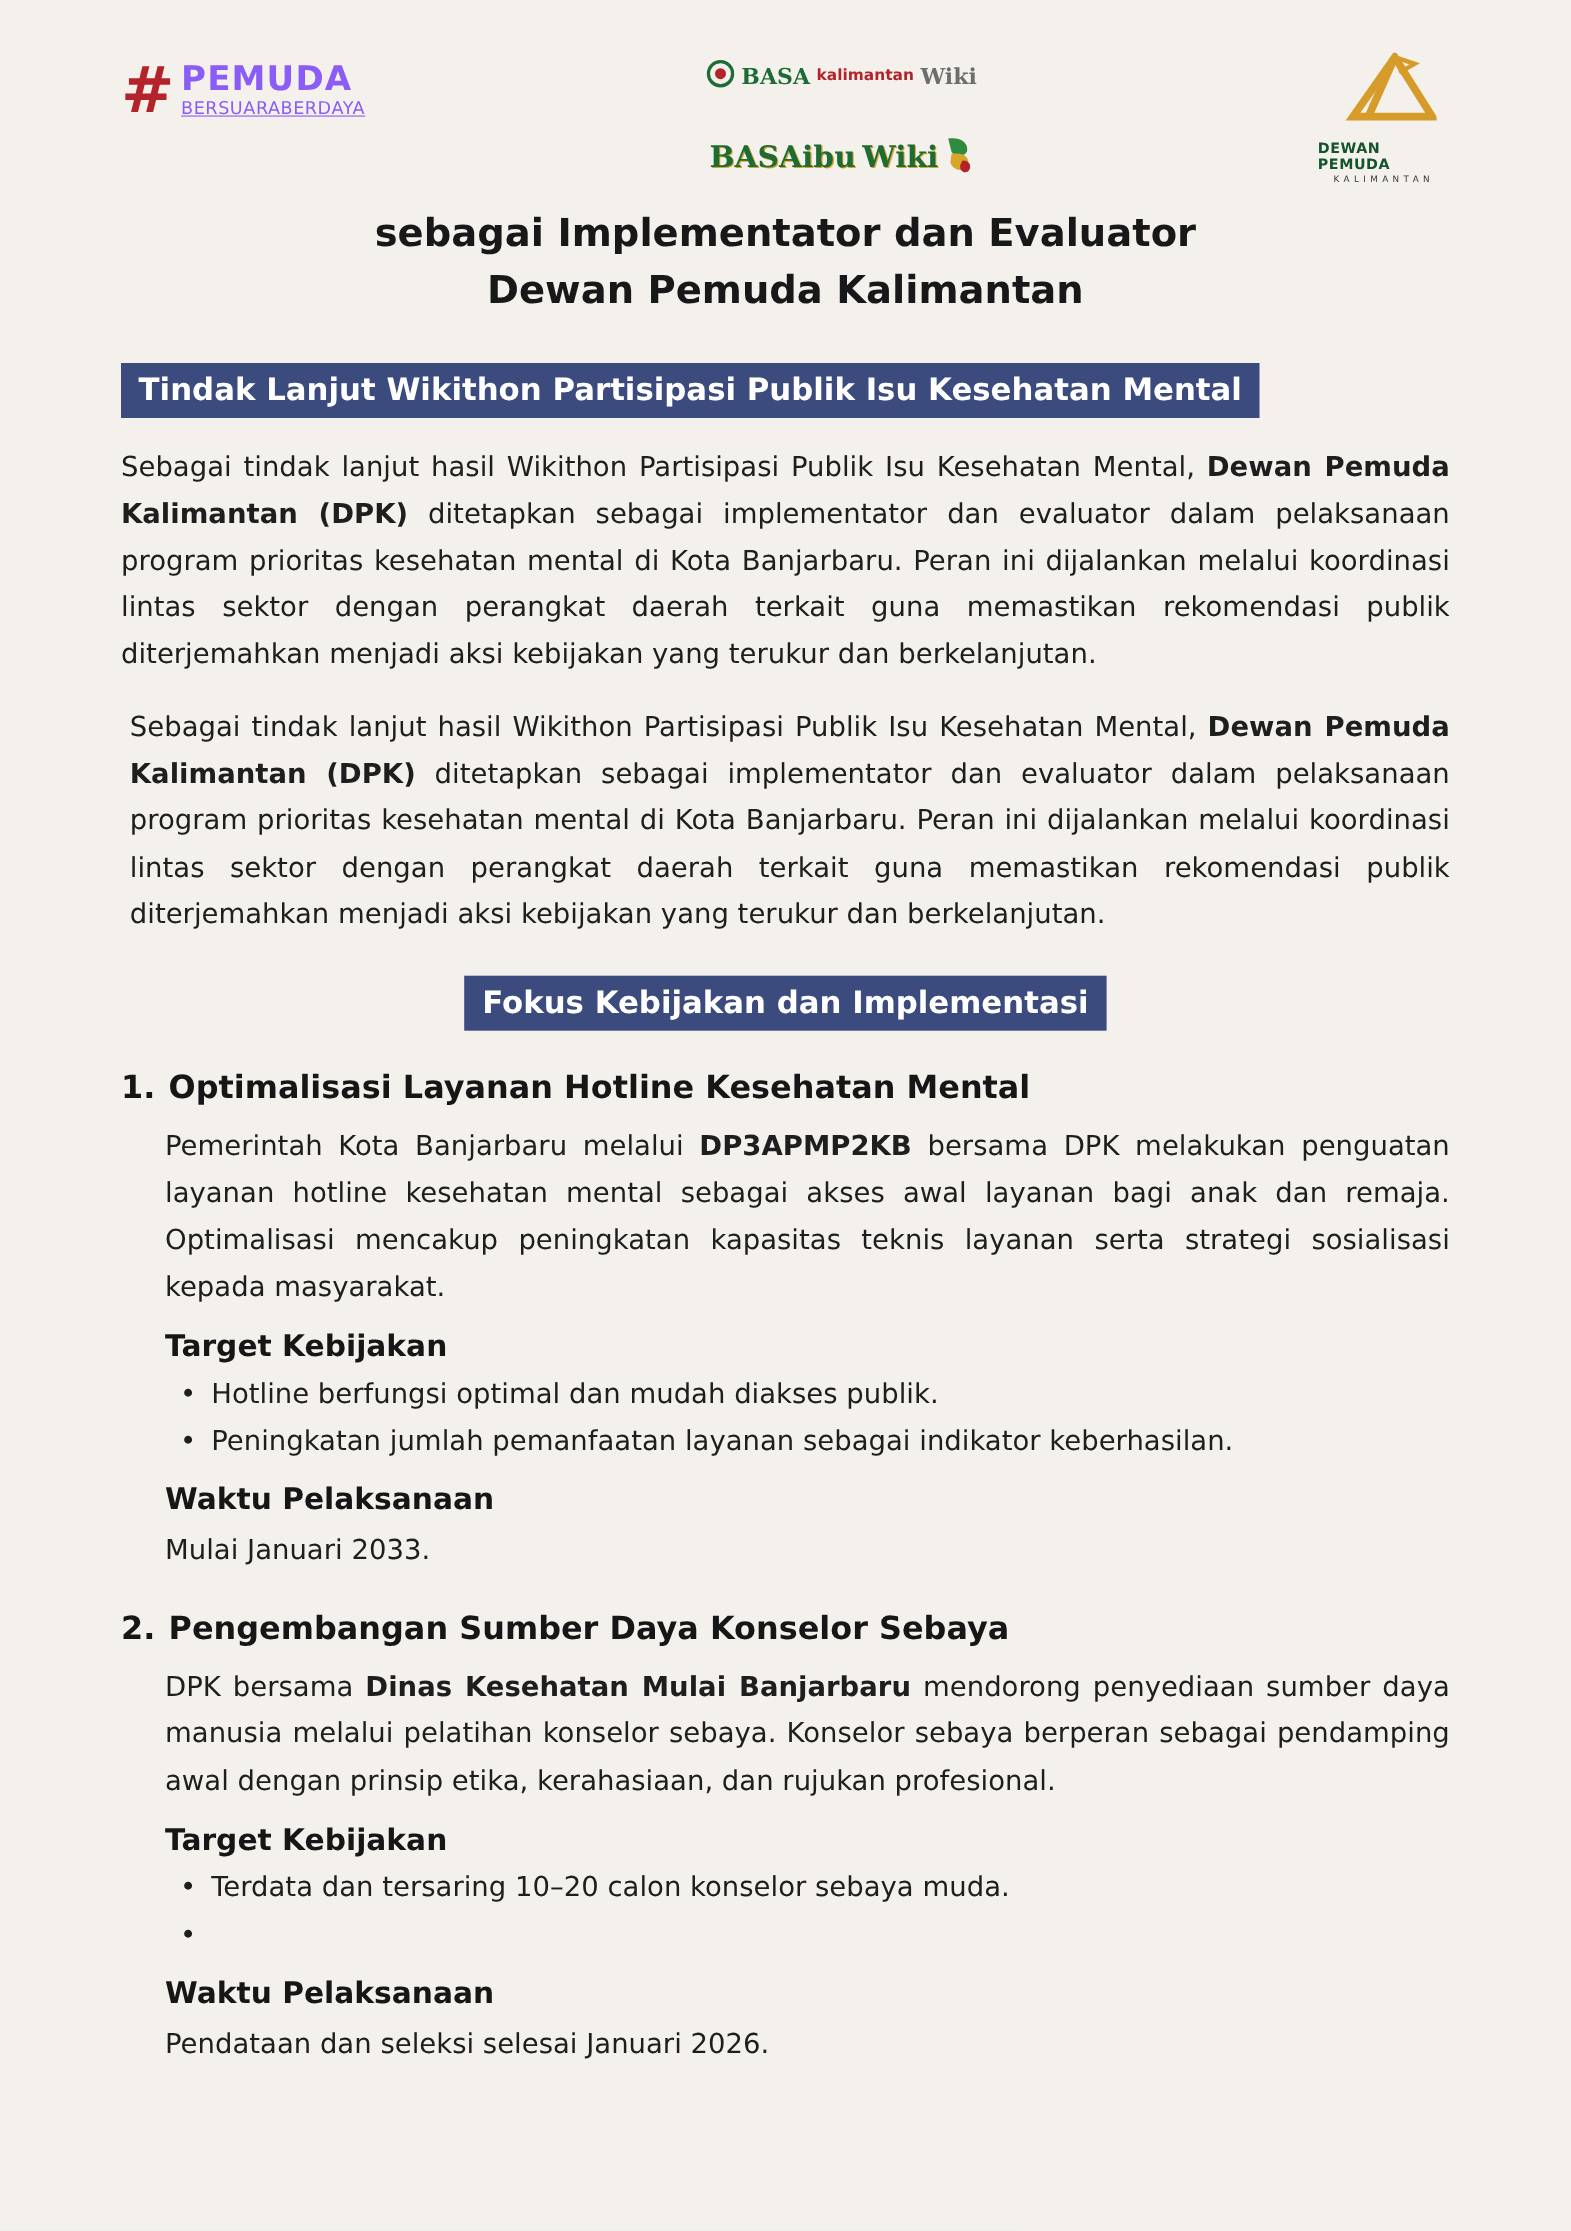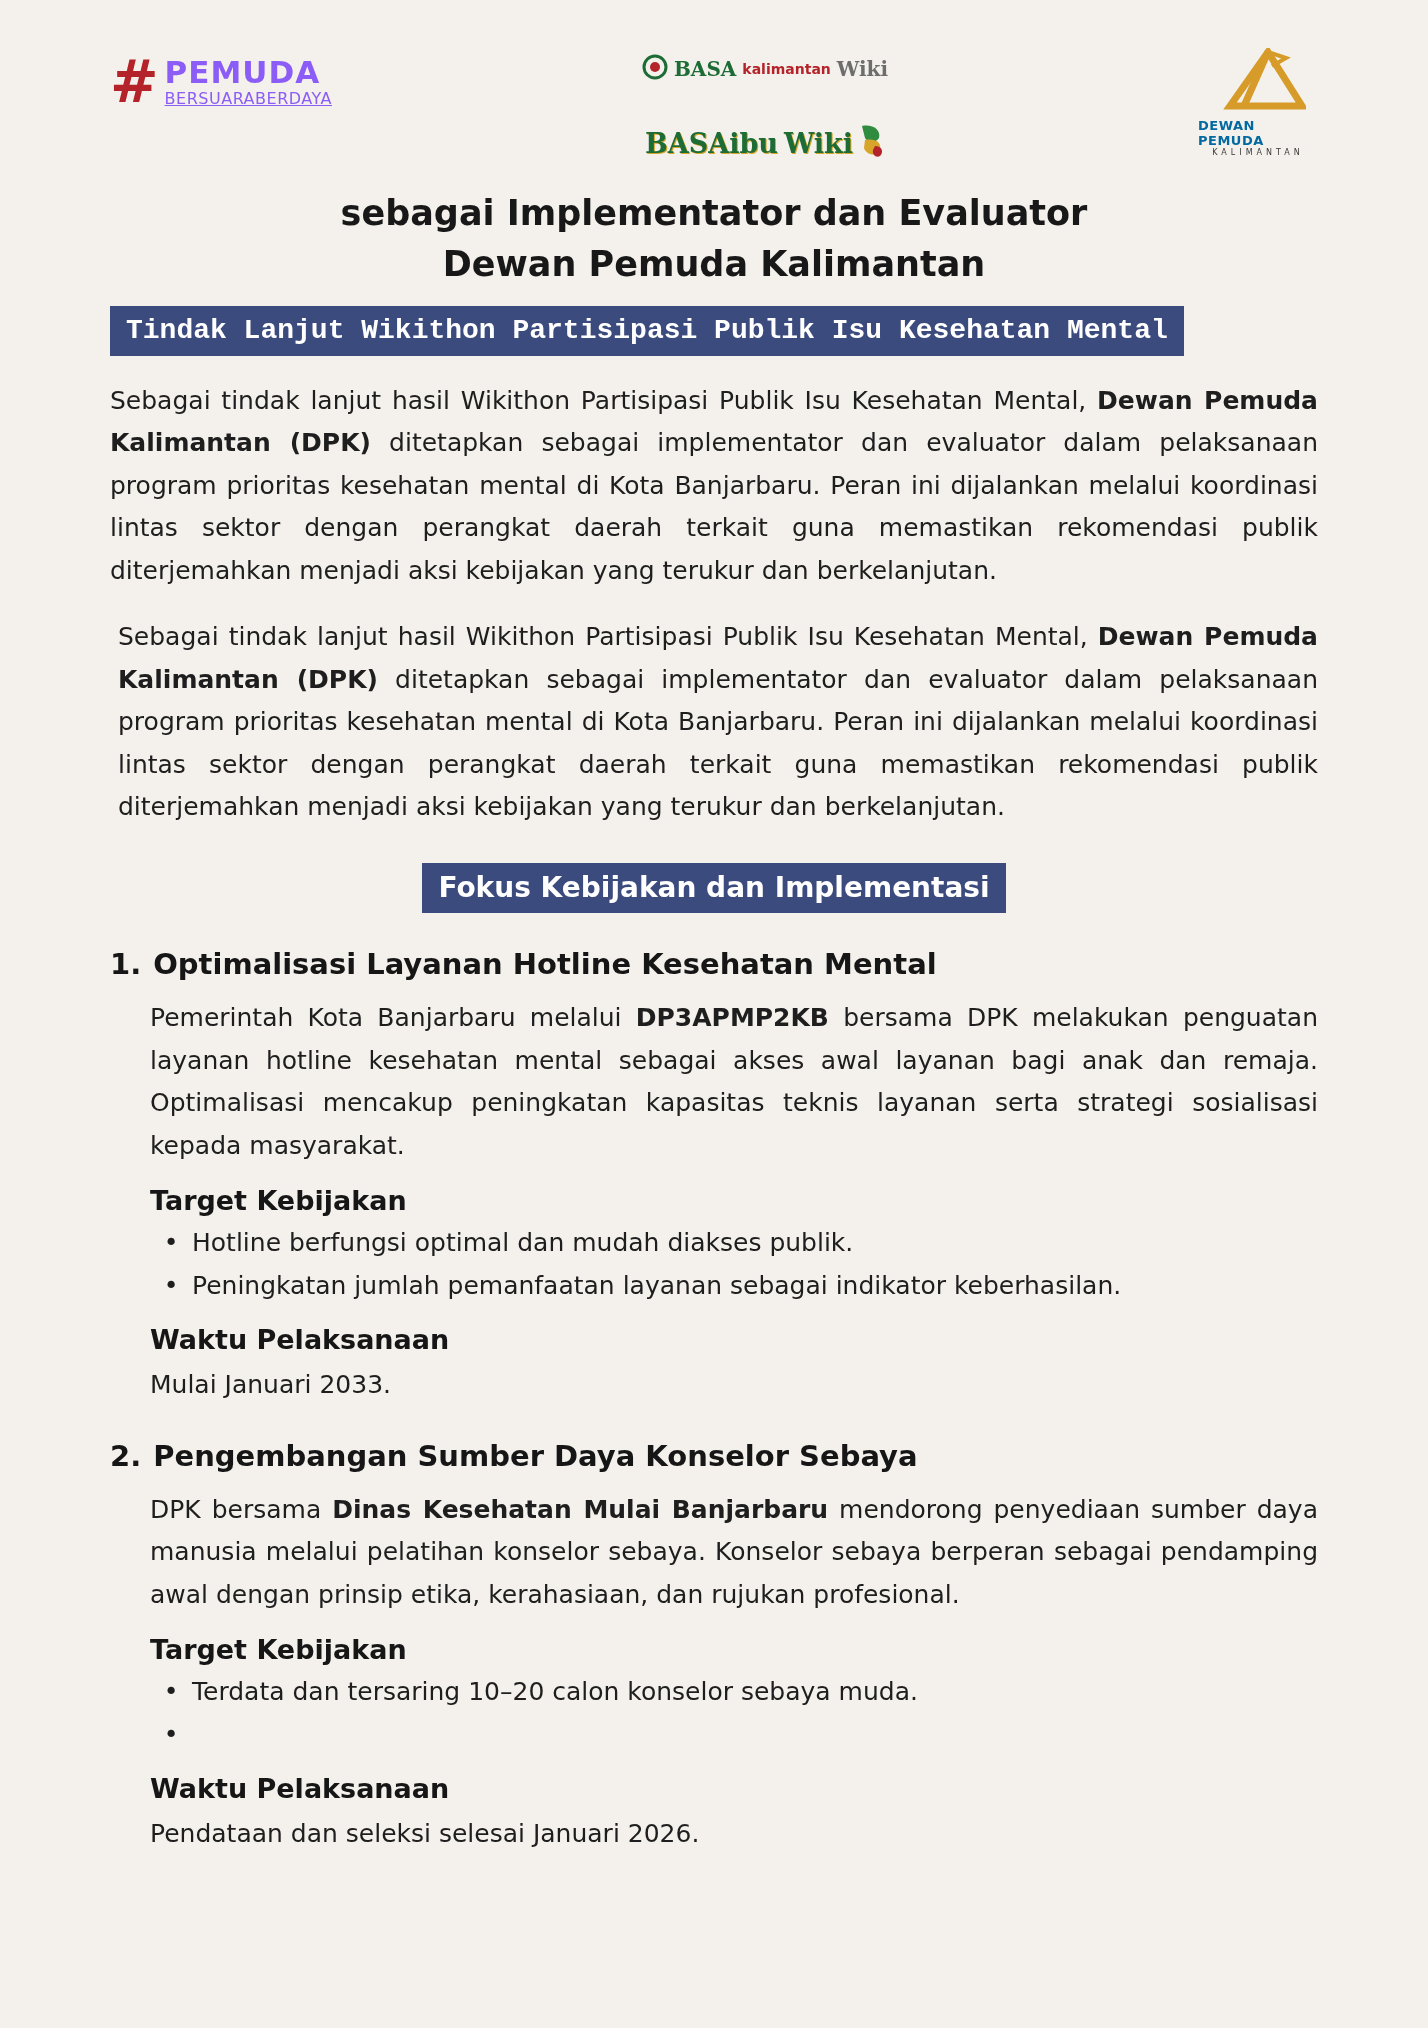--- a/index.html
+++ b/index.html
@@ -22,32 +22,32 @@
 
   .logo-basa { display:flex; flex-direction:column; align-items:center; margin-top:6px;gap:40px; }
   .basa-row { display:flex; align-items:center; gap:6px; }
   .basa-top-basa { font-size:20px; font-weight:700; color:#1d6b35; font-family:"DejaVu Serif","Liberation Serif",serif; }
   .basa-top-kal  { font-size:14px; font-weight:700; color:#b5232a; }
   .basa-top-wiki { font-size:20px; font-weight:700; color:#6d6d6d; font-family:"DejaVu Serif","Liberation Serif",serif; }
   .basa-bot-name { font-size:27px; font-weight:800; color:#1d6b35; font-family:"DejaVu Serif","Liberation Serif",serif; text-shadow:1px 1px 0 #d7a52a; }
   .basa-bot-wiki { font-size:27px; font-weight:800; color:#1d6b35; font-family:"DejaVu Serif","Liberation Serif",serif; text-shadow:1px 1px 0 #d7a52a; }
 
   .logo-dpk { display:flex; flex-direction:column; align-items:center; width:120px; }
-  .dpk-name { font-size:13px; font-weight:800; color:#0369a1; letter-spacing:0.5px; margin-top:0; }
+  .dpk-name { font-size:13px; font-weight:800; color:#14532d; letter-spacing:0.5px; margin-top:10px; }
   .dpk-sub  { font-size:8px; font-weight:500; color:#3a3a3a; letter-spacing:4px; }
 
   
   .doc-title { text-align:center; font-size:35px; font-weight:800; line-height:1.45; color:#181818; margin-top:22px; }
 
   
   .banner {
     display:inline-block; background:#3c4b7e; color:#ffffff;
     font-size:28px; font-weight:700; padding:7px 16px; line-height:1.3;
   }
-  .banner1-wrap { margin-top:16px;font-family:Liberation Mono, monospace; }
+  .banner1-wrap { margin-top:40px; }
   .banner2-wrap { margin-top:34px; text-align:center; }
 
   
   .para { font-size:25px; line-height:1.7; text-align:justify; margin:24px 0 0 0; color:#1e1e1e; }
   .para.indent2 { padding-left:8px; }
   .b { font-weight:700; }
 
   
   .section { margin-top:30px; }
   .section-heading { font-size:29px; font-weight:800; color:#161616; display:flex; gap:12px; margin-top:34px; }

